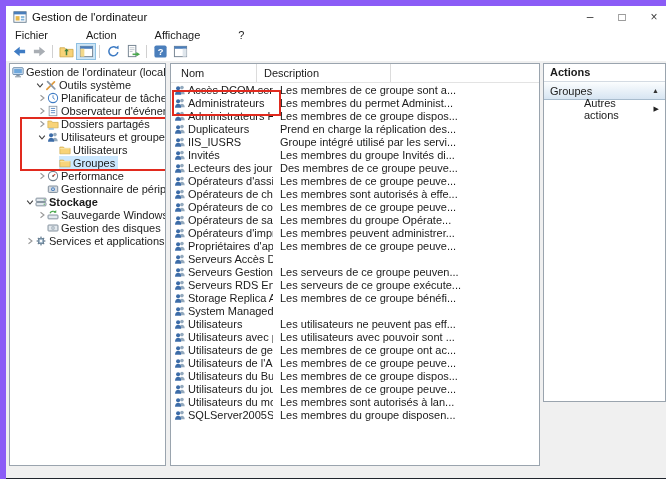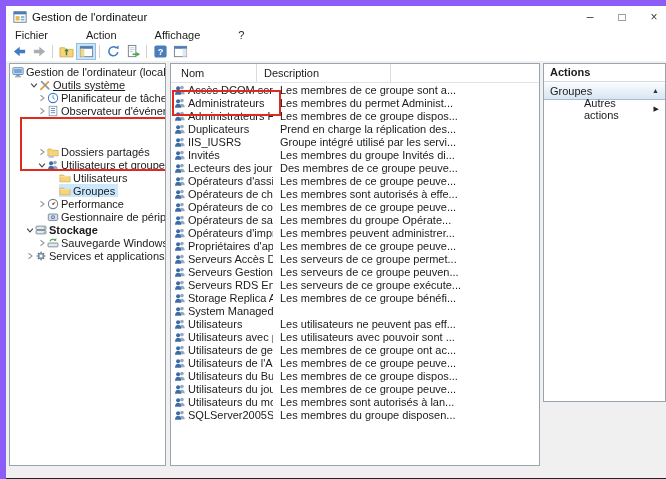--- a/index.html
+++ b/index.html
@@ -172,21 +172,21 @@
                 <svg viewBox="0 0 14 14" width="12" height="12">
                   <rect x="1" y="2" width="12" height="8" rx="1" fill="#dce9f7" stroke="#55789c"></rect>
                   <rect x="2.5" y="3.5" width="9" height="5" fill="#6fa8dc"></rect>
                   <rect x="5" y="10.5" width="4" height="1.5" fill="#8795a3"></rect>
                   <rect x="3.5" y="12" width="7" height="1.2" fill="#8795a3"></rect>
                 </svg>
               </span>
               <span class="tlabel">Gestion de l'ordinateur (local)</span>
             </span>
           </div>
-          <div class="tree-row" style="padding-left: 18px; text-decoration: underline;">
+          <div class="tree-row" style="padding-left: 24px;">
             <span class="expander">
               <svg viewBox="0 0 8 8" width="8" height="8">
                 <path d="M1.2 2.6 4 6l2.8-3.4" fill="none" stroke="#3c3c3c" stroke-width="1.1"></path>
               </svg>
             </span>
             <span class="row-main">
               <span class="ticon">
                 <svg viewBox="0 0 14 14" width="12" height="12">
                   <path d="M2.2 12.2 11 3.4" stroke="#e09b3d" stroke-width="2" stroke-linecap="round"></path>
                   <path d="M3 3l8.4 8.4" stroke="#8b98a6" stroke-width="2" stroke-linecap="round"></path>
@@ -220,21 +220,21 @@
             <span class="row-main">
               <span class="ticon">
                 <svg viewBox="0 0 14 14" width="12" height="12">
                   <rect x="2.5" y="1.5" width="9" height="11" fill="#fff" stroke="#8b98a6"></rect>
                   <path d="M4.5 4h5M4.5 6.5h5M4.5 9h5" stroke="#4a7ebb" stroke-width="1"></path>
                 </svg>
               </span>
               <span class="tlabel">Observateur d'événements</span>
             </span>
           </div>
-          <div class="tree-row" style="padding-left: 26px; margin-top: 28px;">
+          <div class="tree-row" style="padding-left: 26px;">
             <span class="expander">
               <svg viewBox="0 0 8 8" width="8" height="8">
                 <path d="M2.5 1.2 6 4 2.5 6.8" fill="none" stroke="#9a9a9a" stroke-width="1.1"></path>
               </svg>
             </span>
             <span class="row-main">
               <span class="ticon">
                 <svg viewBox="0 0 14 14" width="12" height="12">
                   <path d="M1 3.5h4.2l1.2 1.6H13v6.4H1z" fill="#f8d378" stroke="#caa23f" stroke-width="0.7"></path>
                   <path d="M2 12.8h6" stroke="#7fb2d9" stroke-width="1.4"></path>
@@ -341,20 +341,33 @@
             </span>
             <span class="row-main">
               <span class="ticon">
                 <svg viewBox="0 0 14 14" width="12" height="12">
                   <rect x="1.2" y="7" width="11.6" height="4.5" rx="0.8" fill="#e3e9ee" stroke="#72818f"></rect>
                   <path d="M3.5 5a3.8 3.2 0 0 1 6.4-1.4" fill="none" stroke="#49a84d" stroke-width="1.3"></path>
                   <path d="M10.8 1.2v3.2H7.6z" fill="#49a84d"></path>
                 </svg>
               </span>
               <span class="tlabel">Sauvegarde Windows Server</span>
+            </span>
+          </div>
+          <div class="tree-row" style="padding-left: 26px;">
+            <span class="expander"></span>
+            <span class="row-main">
+              <span class="ticon">
+                <svg viewBox="0 0 14 14" width="12" height="12">
+                  <rect x="1.2" y="3.5" width="11.6" height="7" rx="0.8" fill="#e3e9ee" stroke="#72818f"></rect>
+                  <circle cx="7" cy="7" r="2.2" fill="#aab6c0"></circle>
+                  <circle cx="7" cy="7" r="0.8" fill="#e3e9ee"></circle>
+                </svg>
+              </span>
+              <span class="tlabel">Gestion des disques</span>
             </span>
           </div>
           <div class="tree-row" style="padding-left: 14px;">
             <span class="expander">
               <svg viewBox="0 0 8 8" width="8" height="8">
                 <path d="M2.5 1.2 6 4 2.5 6.8" fill="none" stroke="#9a9a9a" stroke-width="1.1"></path>
               </svg>
             </span>
             <span class="row-main">
               <span class="ticon">
@@ -537,21 +550,20 @@
           <div class="list-row">
             <span class="gicon">
               <svg viewBox="0 0 14 14" width="12" height="12">
                 <circle cx="9.3" cy="4.2" r="2.1" fill="#93a9bd"></circle>
                 <path d="M6.2 12c0-2.6 1.4-4.2 3.1-4.2s3.2 1.6 3.2 4.2z" fill="#93a9bd"></path>
                 <circle cx="4.8" cy="5" r="2.4" fill="#3c6ca8"></circle>
                 <path d="M1.2 12.6c0-2.9 1.6-4.6 3.6-4.6s3.6 1.7 3.6 4.6z" fill="#3c6ca8"></path>
               </svg>
             </span>
             <span class="gname">Serveurs Accès Distan...</span>
-            <span class="gdesc">Les serveurs de ce groupe permet...</span>
           </div>
           <div class="list-row">
             <span class="gicon">
               <svg viewBox="0 0 14 14" width="12" height="12">
                 <circle cx="9.3" cy="4.2" r="2.1" fill="#93a9bd"></circle>
                 <path d="M6.2 12c0-2.6 1.4-4.2 3.1-4.2s3.2 1.6 3.2 4.2z" fill="#93a9bd"></path>
                 <circle cx="4.8" cy="5" r="2.4" fill="#3c6ca8"></circle>
                 <path d="M1.2 12.6c0-2.9 1.6-4.6 3.6-4.6s3.6 1.7 3.6 4.6z" fill="#3c6ca8"></path>
               </svg>
             </span>

